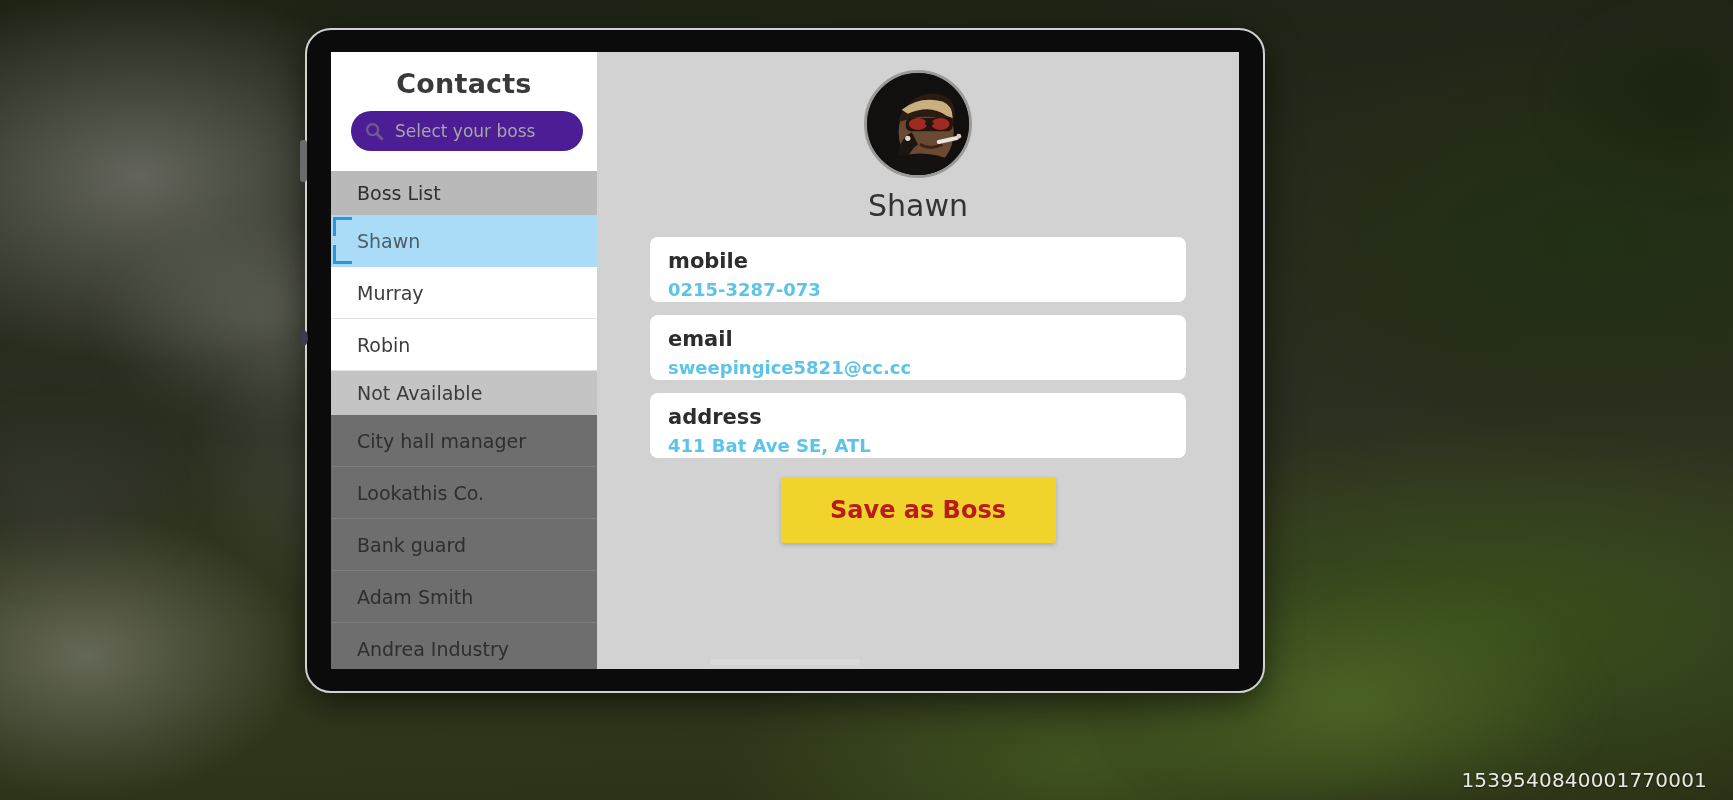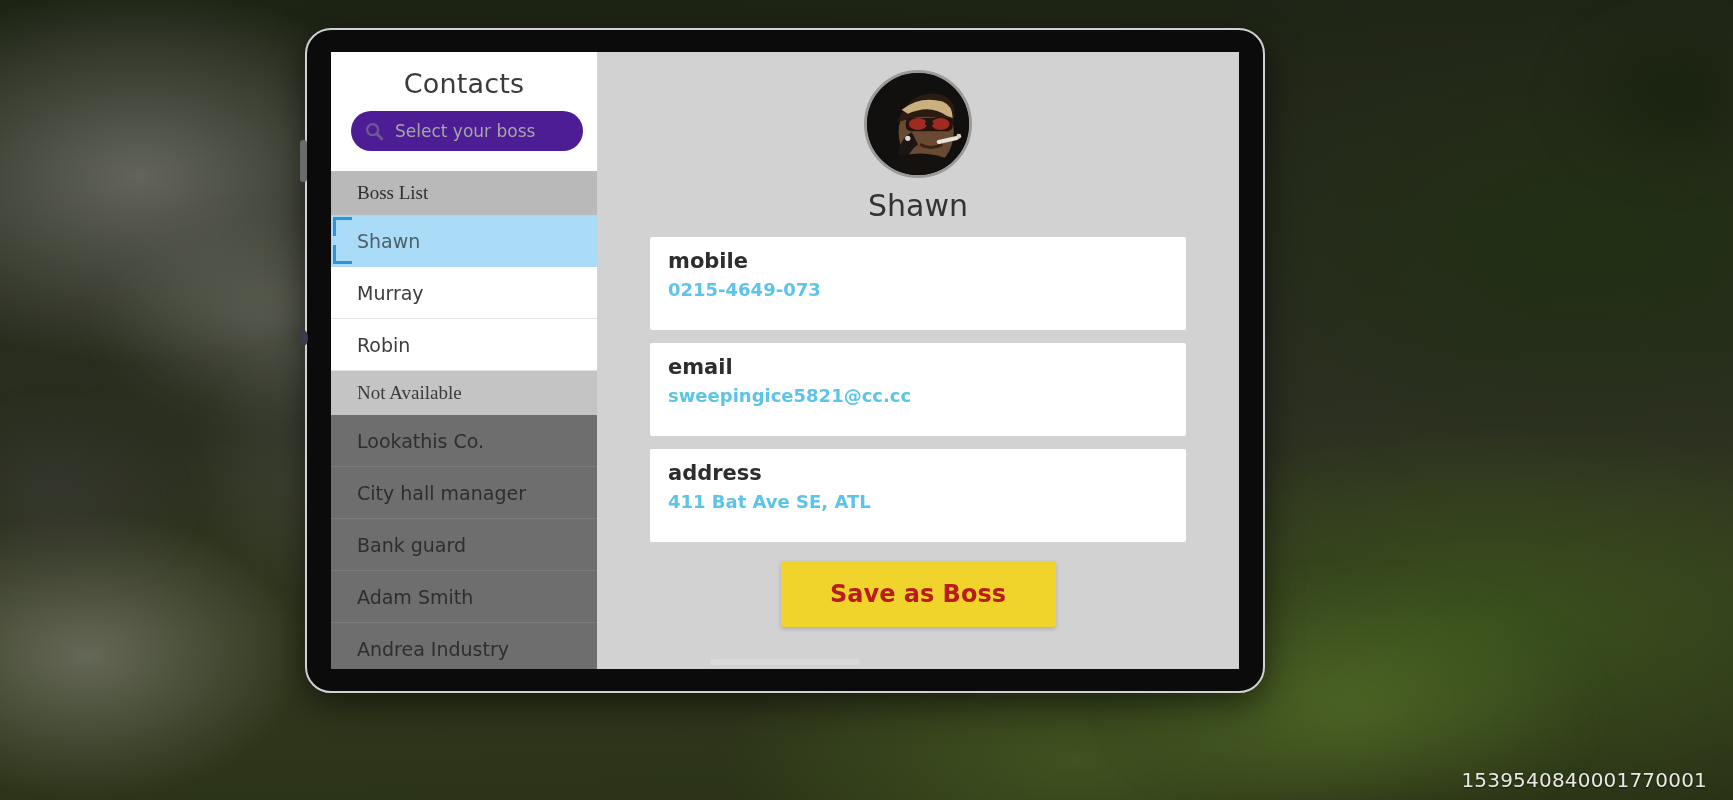--- a/index.html
+++ b/index.html
@@ -99,21 +99,21 @@
     overflow: hidden;
   }
   #contacts-header {
     padding: 16px 0 8px 0;
     background: #fff;
   }
   #contacts-title {
     text-align: center;
     font-size: 27px;
     color: #3a3a3a;
-    font-weight: 400;
+    font-weight: 700;
     letter-spacing: 0.2px;
   }
   #search-row {
     margin: 12px 14px 12px 20px;
     height: 40px;
     background: #4c1d95;
     border-radius: 22px;
     display: flex;
     align-items: center;
     padding: 0 12px;
@@ -137,21 +137,20 @@
   }
   .group-header {
     height: 44px;
     line-height: 44px;
     padding-left: 26px;
     background: #b9b9b9;
     color: #2f2f2f;
     font-size: 19px;
     font-weight: 400;
     box-sizing: border-box;
-    font-family: Liberation Serif, serif;
   }
   .group-header.muted { background: #c4c4c4; color: #3b3b3b; }
   .contact-row {
     height: 52px;
     line-height: 52px;
     padding-left: 26px;
     font-size: 19px;
     color: #3c3c3c;
     background: #ffffff;
     border-bottom: 1px solid #e3e3e3;
@@ -211,22 +210,22 @@
   #avatar svg { display:block; width:100%; height:100%; }
   #detail-name {
     margin-top: 10px;
     font-size: 30px;
     color: #333333;
     font-weight: 400;
   }
   #cards { margin-top: 14px; width: 536px; }
   .info-card {
     background: #ffffff;
-    border-radius: 2px;
-    padding: 12px 18px 30px 18px;
+    border-radius: 8px;
+    padding: 12px 18px 2px 18px;
     margin-bottom: 13px;
     box-sizing: border-box;
   }
   .info-label {
     font-size: 21px;
     color: #2d2d2d;
     font-weight: 700;
     margin-bottom: 6px;
   }
   .info-value {
@@ -282,24 +281,24 @@
         </div>
         <div class="contact-row">
           <span>Murray</span>
         </div>
         <div class="contact-row">
           <span>Robin</span>
         </div>
 
         <div class="group-header muted">Not Available</div>
         <div class="contact-row disabled">
+          <span>City hall manager</span>
+        </div>
+        <div class="contact-row disabled">
           <span>Lookathis Co.</span>
-        </div>
-        <div class="contact-row disabled">
-          <span>City hall manager</span>
         </div>
         <div class="contact-row disabled">
           <span>Bank guard</span>
         </div>
         <div class="contact-row disabled">
           <span>Adam Smith</span>
         </div>
         <div class="contact-row disabled">
           <span>Andrea Industry</span>
         </div>
@@ -323,21 +322,21 @@
           <path d="M30 78 Q34 62 44 58 L50 70 Q40 76 38 92 Z" fill="#1c1512"></path>
           <circle cx="40" cy="64" r="2.6" fill="#ded9d0"></circle>
           <path d="M24 86 Q50 72 84 86 L90 100 L18 100 Z" fill="#14110f"></path>
         </svg>
       </div>
       <div id="detail-name">Shawn</div>
 
       <div id="cards">
         <div class="info-card">
           <div class="info-label">mobile</div>
-          <div class="info-value">0215-4649-073</div>
+          <div class="info-value">0215-3287-073</div>
         </div>
         <div class="info-card">
           <div class="info-label">email</div>
           <div class="info-value">sweepingice5821@cc.cc</div>
         </div>
         <div class="info-card">
           <div class="info-label">address</div>
           <div class="info-value">411 Bat Ave SE, ATL</div>
         </div>
       </div>

